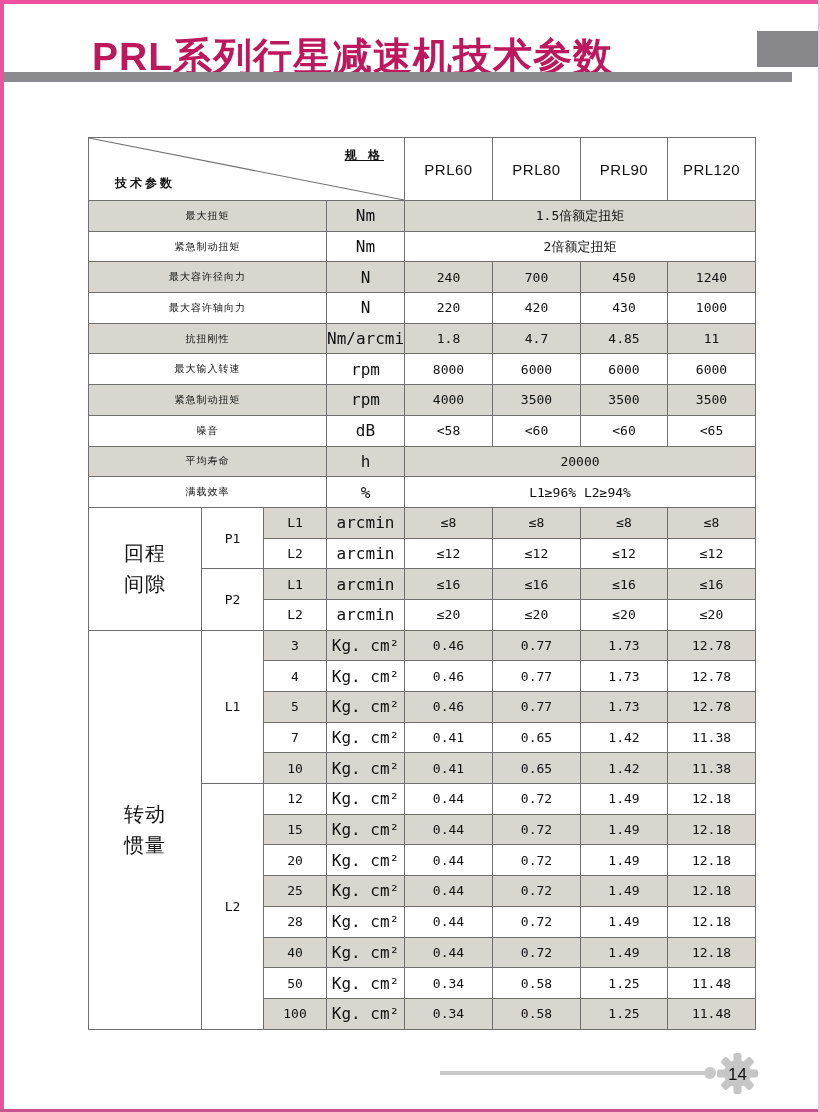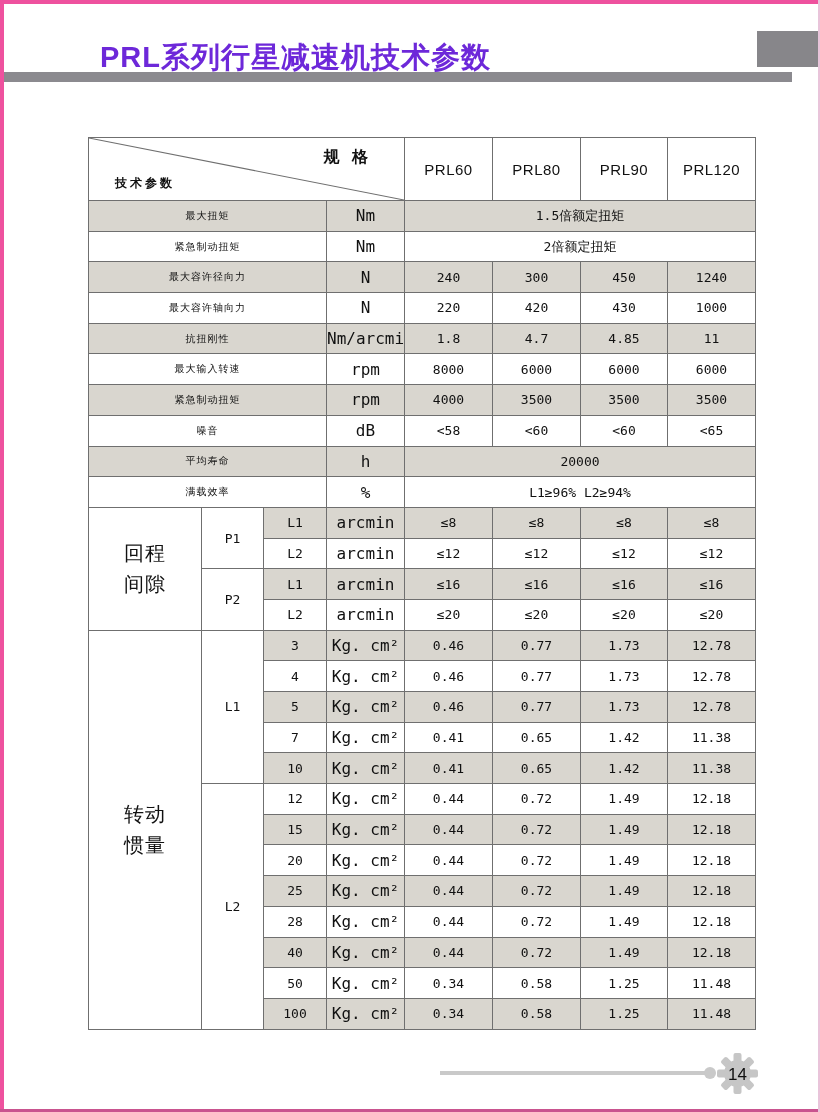--- a/index.html
+++ b/index.html
@@ -10,22 +10,22 @@
   }
   
   .edge{position:absolute;z-index:5;}
   .edge-top{left:0;top:0;width:820px;height:4px;background:#ee519e;}
   .edge-left{left:0;top:0;width:4px;height:1112px;background:#ee519e;}
   .edge-bottom{left:0;bottom:0;width:820px;height:3px;background:#c9538f;}
   .edge-right{right:0;top:0;width:2px;height:1112px;background:#e9c4da;}
 
   
   .page-title{
-    position:absolute;left:88px;top:26px;margin:12px;
-    font-size:29px;font-weight:bold;letter-spacing:1px;color:#6d28d9;
+    position:absolute;left:88px;top:26px;margin:4px;
+    font-size:39px;font-weight:bold;letter-spacing:1px;color:#be185d;
   }
   .title-underline{position:absolute;left:4px;top:72px;width:788px;height:10px;background:#8b8a8f;}
   .corner-square{position:absolute;left:757px;top:31px;width:63px;height:36px;background:#87868a;}
 
   
   table.spec{
     position:absolute;left:88px;top:137px;width:667px;
     border-collapse:collapse;table-layout:fixed;
     font-family:"DejaVu Sans Mono","DejaVu Sans",monospace;
     font-size:13px;color:#111;
@@ -41,21 +41,21 @@
   tr.g td{background:#d9d6cf;}
   td.keep{background:#ffffff !important;}
   td.pname{padding-right:115px;font-size:10px;letter-spacing:1px;}
   td.unit{font-size:16px;}
   td.grp{font-size:20px;line-height:1.55;letter-spacing:1px;}
   td.lvl,td.ratio{font-size:13px;}
   
   td.corner{position:relative;background:#ffffff;}
   td.corner svg{position:absolute;inset:0;width:100%;height:100%;}
   .corner-spec{
-    position:absolute;right:32px;top:9px;font-size:16px;font-weight:bold;letter-spacing:4px;
+    position:absolute;right:20px;top:9px;font-size:12px;font-weight:bold;letter-spacing:4px;text-decoration:underline;
   }
   .corner-param{
     position:absolute;left:26px;bottom:8px;font-size:12px;font-weight:bold;letter-spacing:3px;
   }
 
   
   .footer-line{position:absolute;left:440px;top:1071px;width:272px;height:4px;background:#c9c9c9;}
   .footer-dot{position:absolute;left:704px;top:1067px;width:12px;height:12px;border-radius:50%;background:#c9c9c9;}
   .gear{position:absolute;left:716px;top:1052px;width:43px;height:43px;}
 </style>
@@ -105,21 +105,21 @@
   </tr>
   <tr>
     <td class="pname" colspan="3">紧急制动扭矩</td>
     <td class="unit">Nm</td>
     <td colspan="4">2倍额定扭矩</td>
   </tr>
   <tr class="g">
     <td class="pname" colspan="3">最大容许径向力</td>
     <td class="unit">N</td>
     <td>240</td>
-    <td>300</td>
+    <td>700</td>
     <td>450</td>
     <td>1240</td>
   </tr>
   <tr>
     <td class="pname" colspan="3">最大容许轴向力</td>
     <td class="unit">N</td>
     <td>220</td>
     <td>420</td>
     <td>430</td>
     <td>1000</td>

